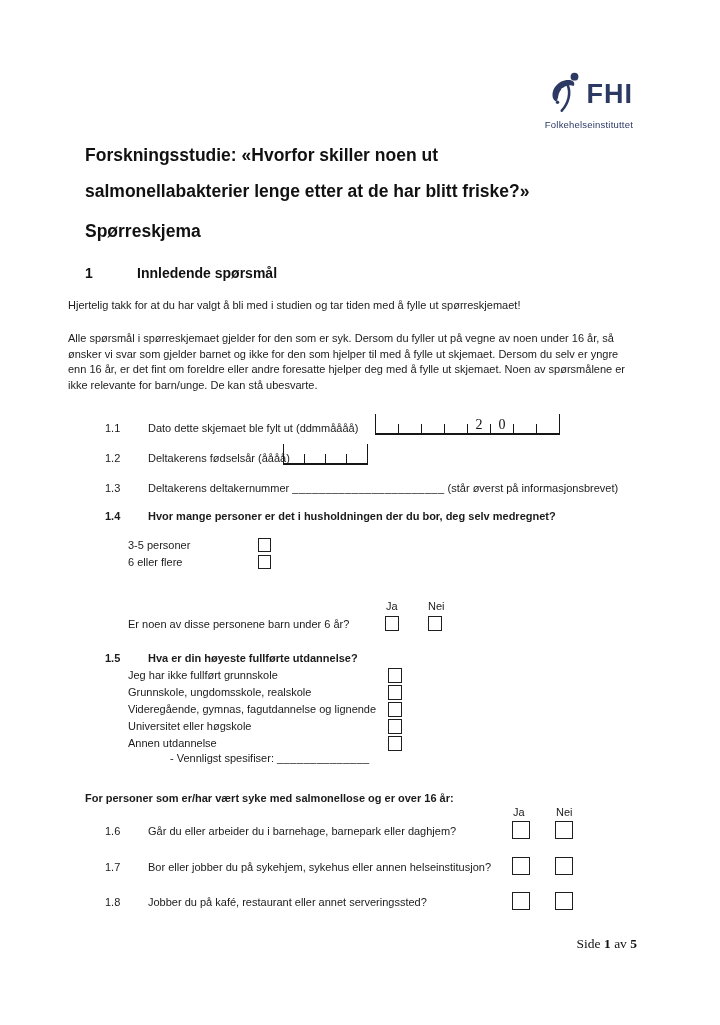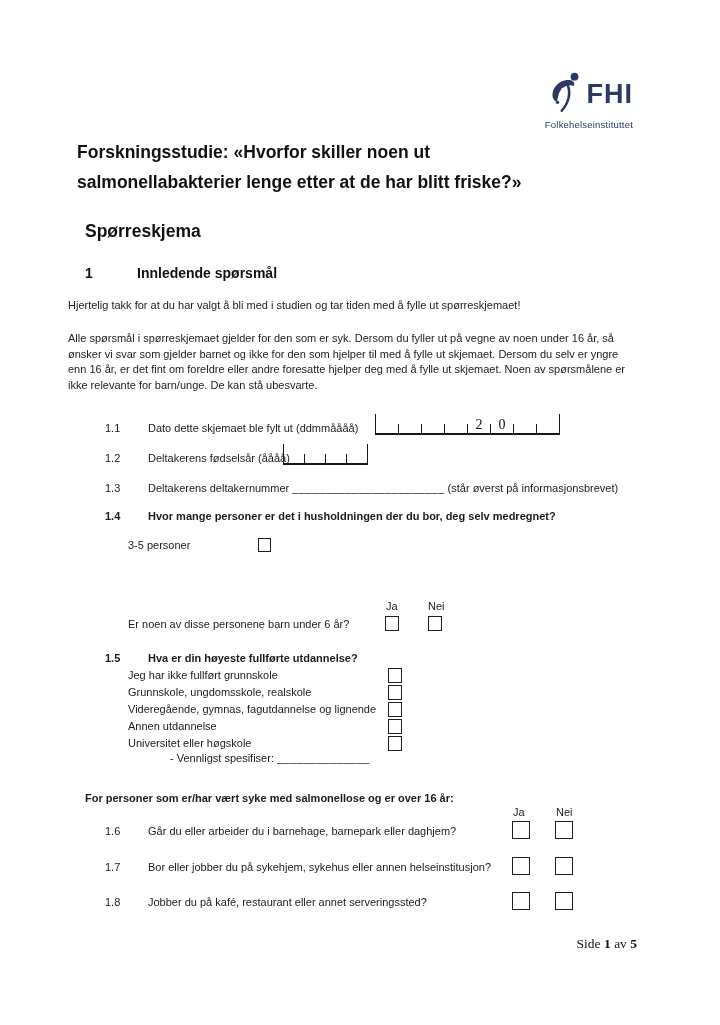--- a/index.html
+++ b/index.html
@@ -9,21 +9,21 @@
   }
   .abs{position:absolute;}
 
   
   .logo{left:497px;top:70px;width:136px;display:flex;flex-direction:column;align-items:flex-end;}
   .logo-row{display:flex;align-items:center;gap:4px;}
   .logo-fhi{font-weight:bold;font-size:27px;letter-spacing:1px;color:#2c3963;}
   .logo-sub{font-size:9.5px;color:#2c3963;margin-top:1px;letter-spacing:.2px;padding-left:24px;}
 
   
-  .doc-title{left:77px;top:137px;width:500px;font-size:17.5px;font-weight:bold;line-height:30px;color:#111;}
+  .doc-title{left:85px;top:137px;width:500px;font-size:17.5px;font-weight:bold;line-height:36px;color:#111;}
   .doc-subtitle{left:85px;top:221px;font-size:17.5px;font-weight:bold;color:#111;}
   .section-heading{left:85px;top:265px;font-size:14px;font-weight:bold;color:#111;}
   .section-heading .sec-num{display:inline-block;width:52px;}
   .para{left:68px;font-size:11px;line-height:15.5px;color:#1b1b1b;}
   .p1{top:298px;width:560px;}
   .p2{top:331px;width:558px;}
 
   
   .qrow{left:85px;width:552px;font-size:11px;}
   .qnum{display:inline-block;width:43px;vertical-align:top;margin-left:20px;}
@@ -146,20 +146,24 @@
 
 <div class="abs qrow bold" style="top:510px;">
   <span class="qnum">1.4</span><span>Hvor mange personer er det i husholdningen der du bor, deg selv medregnet?</span>
 </div>
 
 <div class="abs qrow" style="top:538px;">
   <div class="optrow">
     <span class="optlabel">3-5 personer</span>
     <span class="cbx cbx-13 optbox" style="left:173px;top:0;"></span>
   </div>
+  <div class="optrow">
+    <span class="optlabel">6 eller flere</span>
+    <span class="cbx cbx-13 optbox" style="left:173px;top:0;"></span>
+  </div>
 </div>
 
 <span class="abs janei-label" style="left:386px;top:600px;">Ja</span>
 <span class="abs janei-label" style="left:428px;top:600px;">Nei</span>
 
 <div class="abs qrow" style="top:618px;">
   <span style="margin-left:43px;">Er noen av disse personene barn under 6 år?</span>
   <span class="cbx cbx-14" style="position:absolute;left:300px;top:-2px;"></span>
   <span class="cbx cbx-14" style="position:absolute;left:343px;top:-2px;"></span>
 </div>
@@ -175,25 +179,25 @@
   </div>
   <div class="optrow">
     <span class="optlabel">Grunnskole, ungdomsskole, realskole</span>
     <span class="cbx cbx-14 optbox" style="left:303px;top:0;"></span>
   </div>
   <div class="optrow">
     <span class="optlabel">Videregående, gymnas, fagutdannelse og lignende</span>
     <span class="cbx cbx-14 optbox" style="left:303px;top:0;"></span>
   </div>
   <div class="optrow">
+    <span class="optlabel">Universitet eller høgskole</span>
+    <span class="cbx cbx-14 optbox" style="left:303px;top:0;"></span>
+  </div>
+  <div class="optrow">
     <span class="optlabel">Annen utdannelse</span>
-    <span class="cbx cbx-14 optbox" style="left:303px;top:0;"></span>
-  </div>
-  <div class="optrow">
-    <span class="optlabel">Universitet eller høgskole</span>
     <span class="cbx cbx-14 optbox" style="left:303px;top:0;"></span>
   </div>
 </div>
 
 <div class="abs qrow" style="top:752px;">
   <span style="margin-left:85px;">- Vennligst spesifiser:</span>
   <span class="uline">______________</span>
 </div>
 
 <div class="abs qrow bold" style="top:792px;">For personer som er/har vært syke med salmonellose og er over 16 år:</div>

